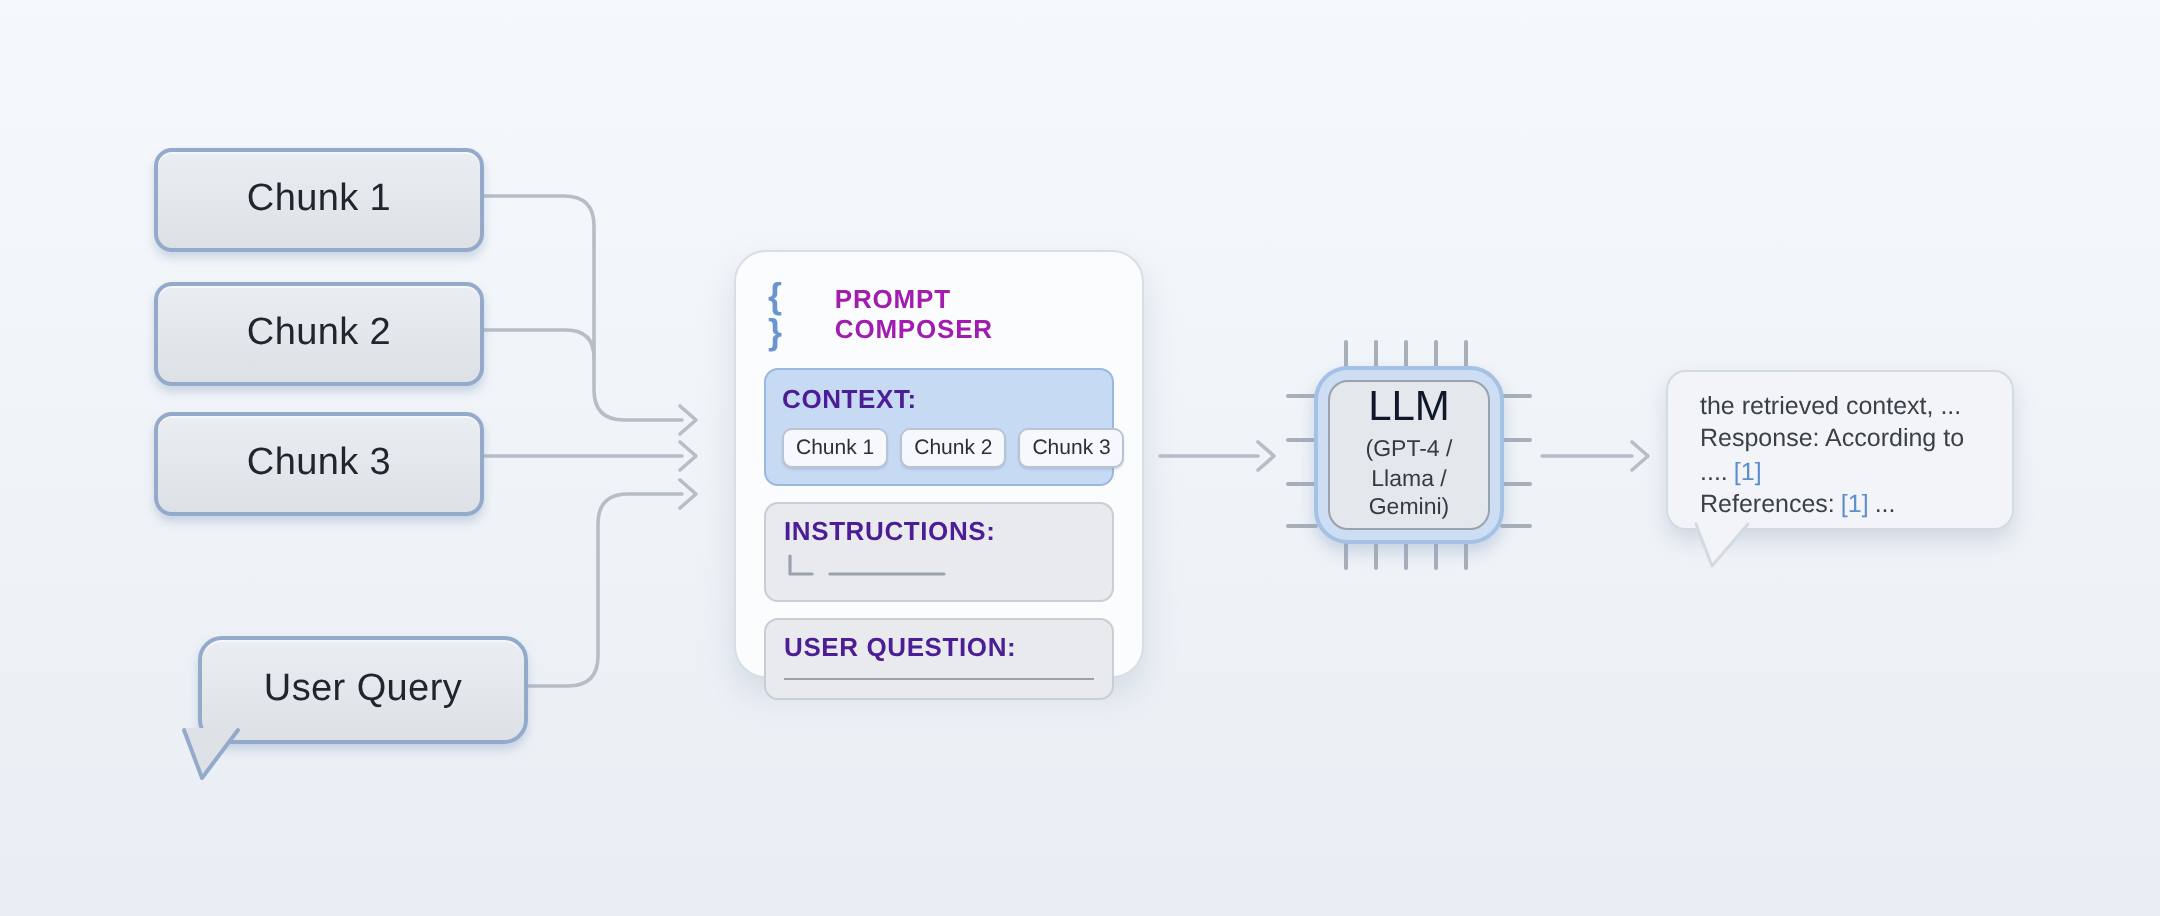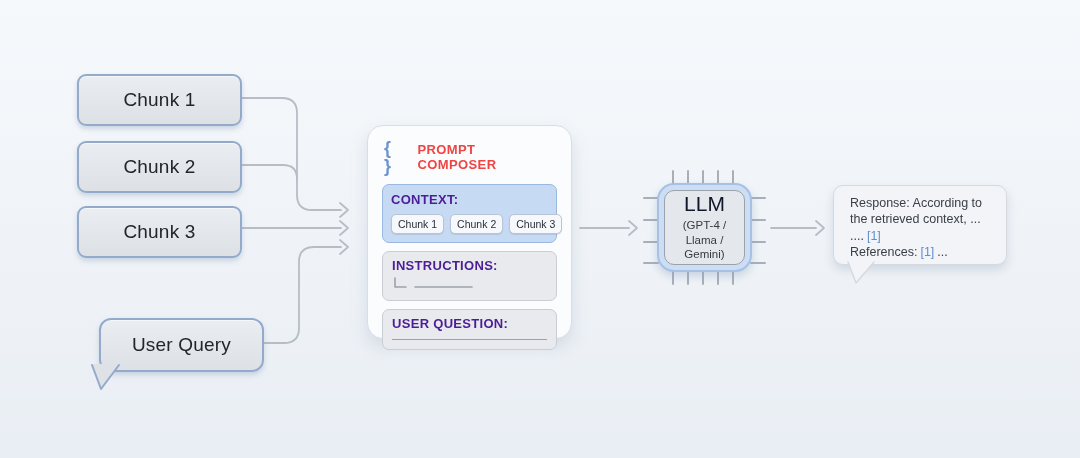--- a/index.html
+++ b/index.html
@@ -25,21 +25,21 @@
   .user-query{top:318px;height:50px;border-radius:12px;margin-left:22px;}
 
   
   .composer{
     position:absolute;left:367px;top:125px;width:205px;height:214px;
     background:#fbfcfe;border:1.5px solid #d9dee5;border-radius:16px;
     box-shadow:0 8px 16px rgba(148,164,190,.28);z-index:2;box-sizing:border-box;
   }
   .composer-header{display:flex;align-items:center;gap:9px;padding:13px 16px 9px 16px;}
   .braces{color:#6b95cf;font-weight:700;font-size:18px;letter-spacing:2px;line-height:1;}
-  .composer-title{font-size:13px;font-weight:700;color:#ef4444;letter-spacing:.4px;}
+  .composer-title{font-size:13px;font-weight:700;color:#a21caf;letter-spacing:.4px;}
   .section{margin:0 14px 8px 14px;border-radius:7px;box-sizing:border-box;}
   .context{background:#c7daf3;border:1.5px solid #9bb8e0;padding:7px 8px 8px 8px;}
   .sec-label{font-size:13px;font-weight:700;color:#4c1d95;letter-spacing:.3px;}
   .chips{display:flex;gap:6px;margin-top:7px;}
   .chip{
     background:#f6f8fb;border:1px solid #b7c4d5;border-radius:5px;
     padding:3px 6px;font-size:10.5px;font-weight:500;color:#2a3037;white-space:nowrap;
     box-shadow:0 1px 1px rgba(120,140,170,.25);
   }
   .gray-sec{background:#e8eaee;border:1.5px solid #c9ced5;padding:6px 9px 9px 9px;}
@@ -153,22 +153,22 @@
   <div class="llm">
     <div class="llm-inner">
       <div class="llm-title">LLM</div>
       <div class="llm-sub">(GPT-4 /</div>
       <div class="llm-sub">Llama /</div>
       <div class="llm-sub">Gemini)</div>
     </div>
   </div>
 
   <div class="response">
+    <div>the retrieved context, ...</div>
     <div>Response: According to</div>
-    <div>the retrieved context, ...</div>
     <div><span>....</span><span class="cite">[1]</span></div>
     <div><span>References:</span><span class="cite">[1]</span><span class="cite-tail">...</span></div>
   </div>
 
   <svg class="tails" width="1080" height="458" viewBox="0 0 1080 458">
     <path d="M 92 364 L 101 389 L 119 364 Z" fill="#dee2e7"></path>
     <path d="M 92 365 L 101 389 L 119 365" fill="none" stroke="#93aacb" stroke-width="2" stroke-linecap="round" stroke-linejoin="round"></path>
     <path d="M 848 261 L 856 283 L 874 261 Z" fill="#f2f4f8"></path>
     <path d="M 848 262 L 856 283 L 874 262" fill="none" stroke="#d5dae1" stroke-width="1.5" stroke-linecap="round" stroke-linejoin="round"></path>
   </svg>

